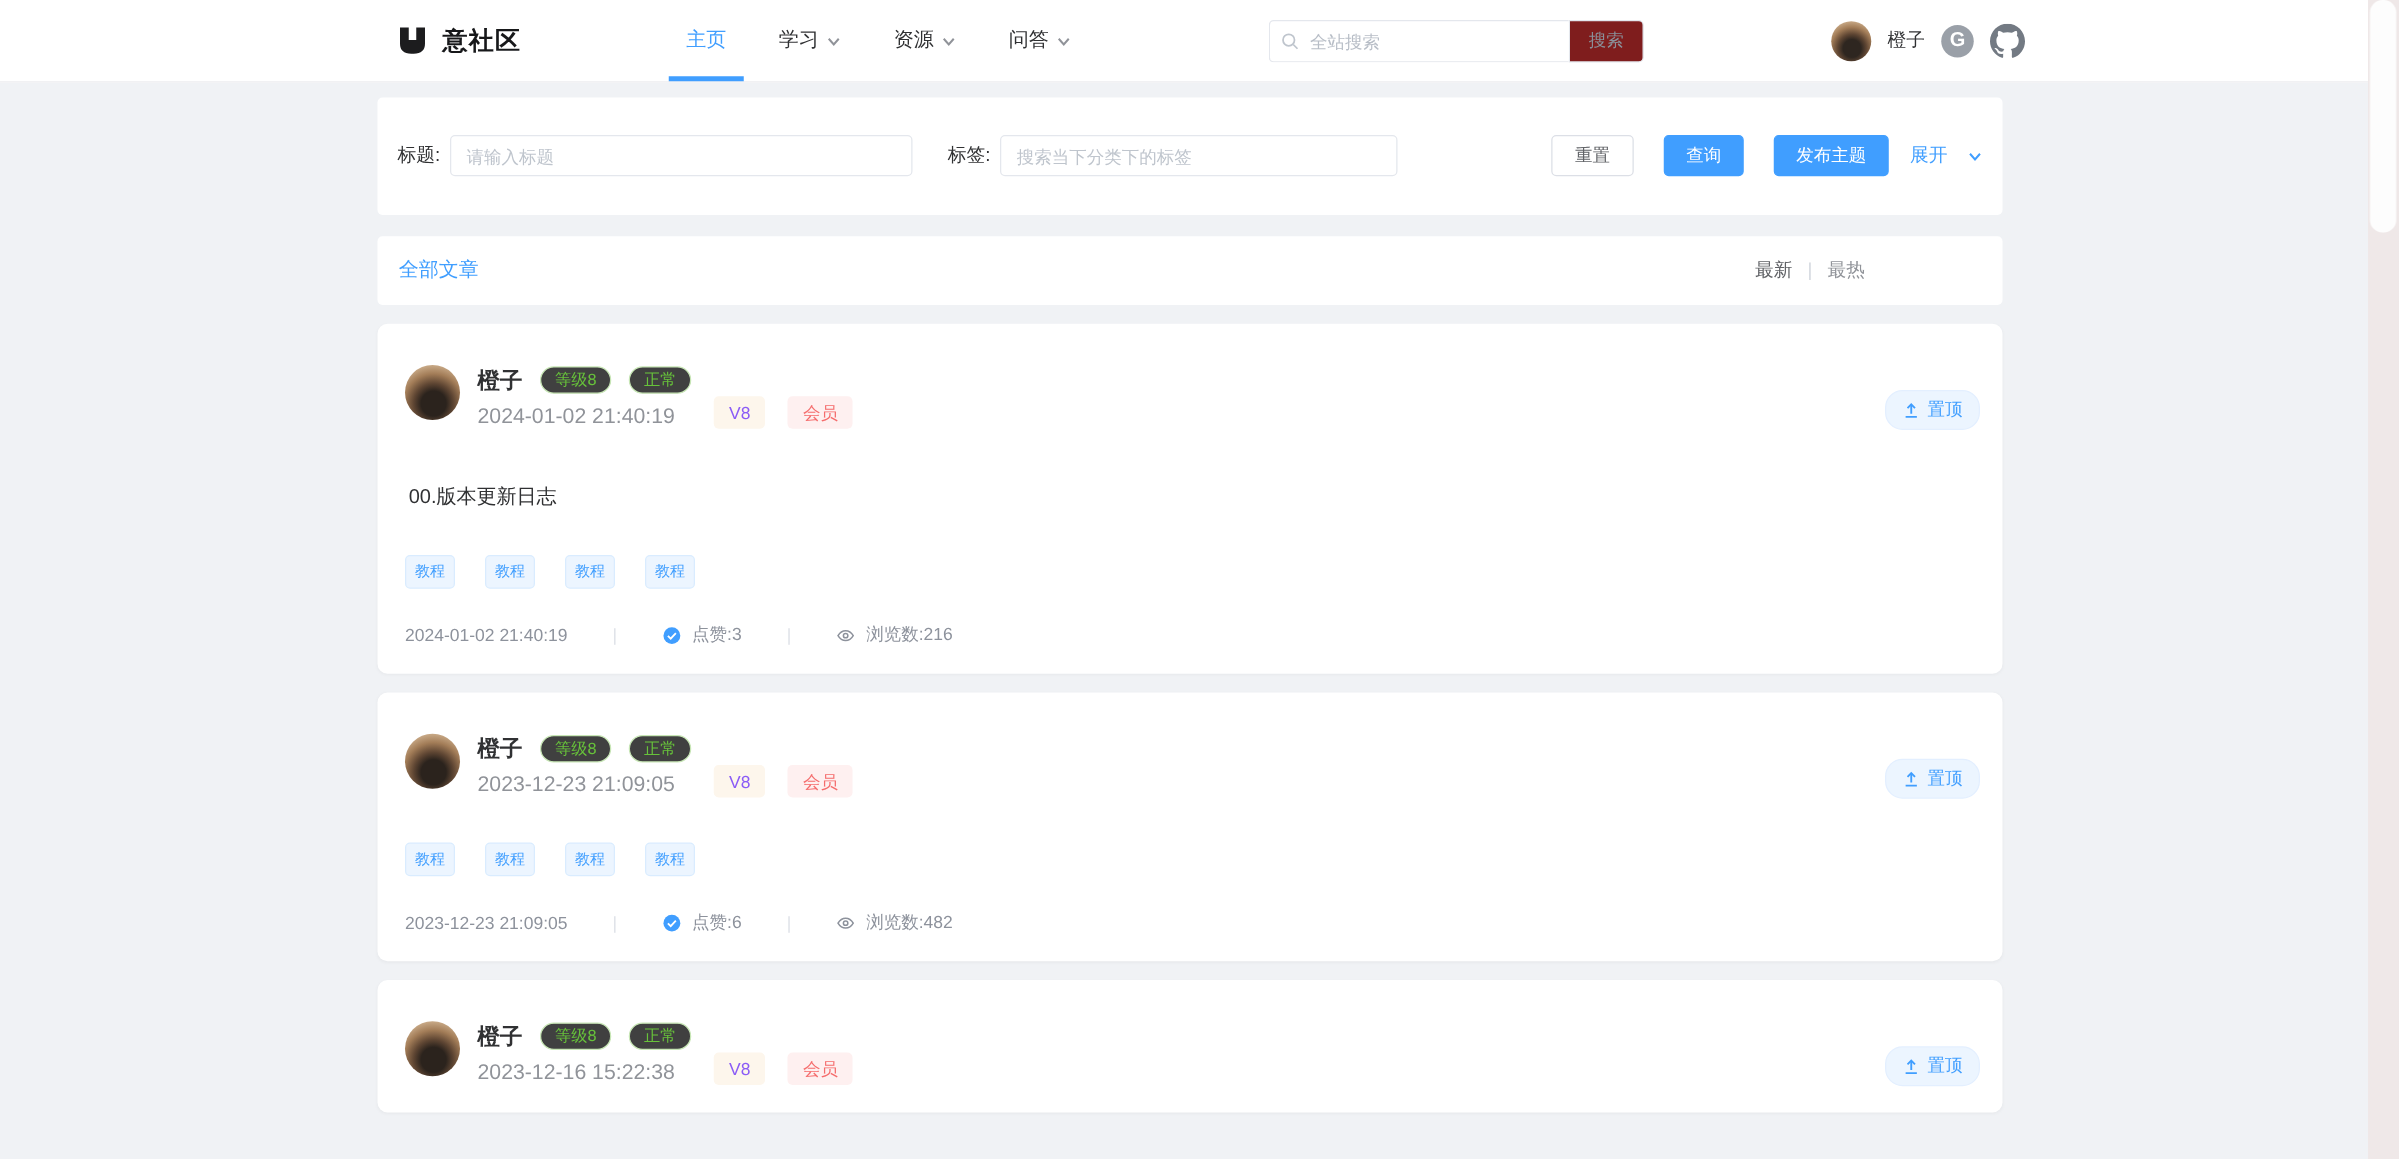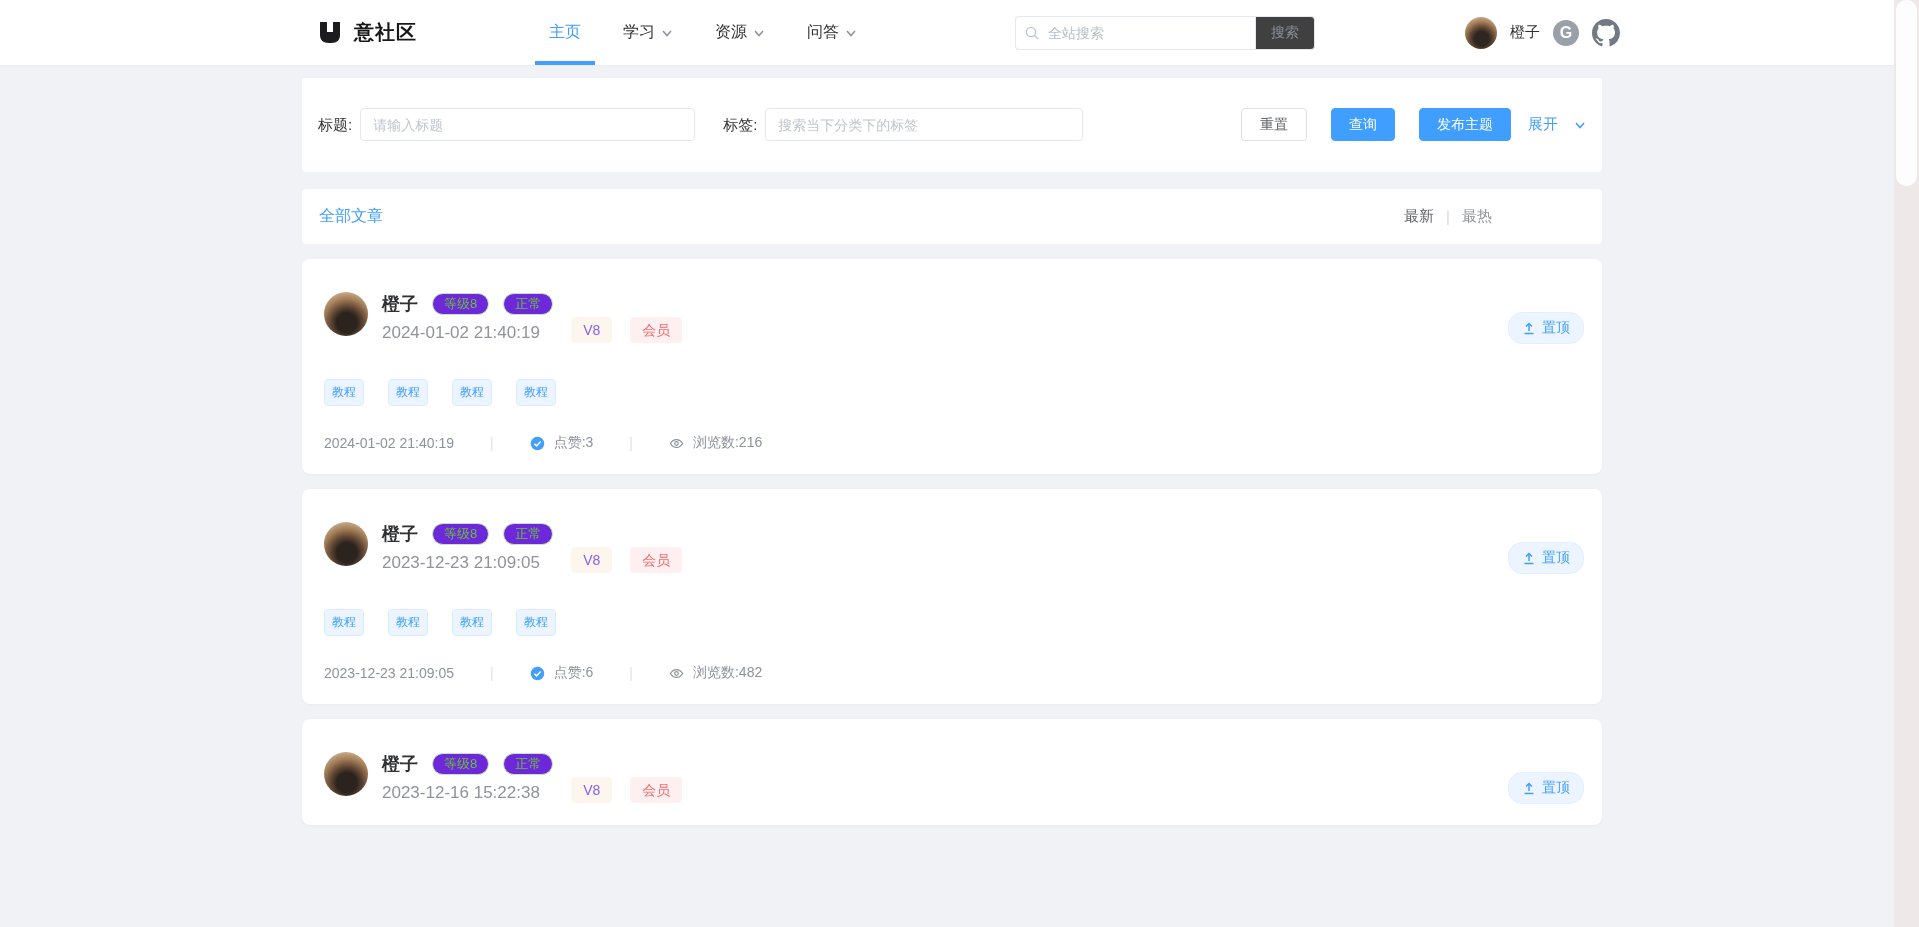--- a/index.html
+++ b/index.html
@@ -21,38 +21,38 @@
   .nav-item.active::after { content:""; position:absolute; left:0; right:0; bottom:0; height:4px; background:#409eff; }
   .chev { width:12px; height:12px; }
 
   .searchbox { position:absolute; left:715px; top:16px; height:34px; display:flex; }
   .search-input-wrap { position:relative; width:240px; height:34px; }
   .search-input-wrap svg { position:absolute; left:9px; top:9px; width:16px; height:16px; }
   .search-input { width:100%; height:100%; border:1px solid #e4e7ed; border-right:none; border-radius:4px 0 0 4px;
                   padding:0 10px 0 32px; font-size:14px; color:#606266; outline:none; background:#fff;
                   font-family:"Liberation Sans","DejaVu Sans",sans-serif; }
   .search-input::placeholder { color:#b8bec7; }
-  .search-btn { height:34px; padding:0 15px; background:#404040; border:1px solid #e4e7ed; border-radius:0 4px 4px 0;
+  .search-btn { height:34px; padding:0 15px; background:#7f1d1d; border:1px solid #e4e7ed; border-radius:0 4px 4px 0;
                 font-size:14px; color:#8a9099; cursor:pointer; font-family:inherit; }
 
   .userarea { position:absolute; right:0; top:0; height:100%; display:flex; align-items:center; gap:13px; }
   .avatar-sm { width:32px; height:32px; border-radius:50%;
     background:radial-gradient(circle at 52% 68%, #2e2620 0 26%, #5f4633 42%, #a37d58 62%, #ccae8c 82%, #e3d6c0 100%); }
   .user-name { font-size:15px; color:#303133; }
   .gitee-badge { width:26px; height:26px; border-radius:50%; background:#9aa0a8; color:#fff;
                  display:flex; align-items:center; justify-content:center; font-size:16px; font-weight:bold; cursor:pointer; }
   .github-badge { width:28px; height:28px; cursor:pointer; }
 
   
   .content { width:1300px; margin:12px 0 0 302px; }
 
   .filter-card { background:#fff; border-radius:4px; height:94px; padding:30px 16px 0 16px;
                  display:flex; align-items:flex-start; position:relative; }
   .f-label { font-size:15px; color:#303133; line-height:33px; margin-right:8px; }
-  .f-input { width:335px; height:33px; border:1px solid #e4e7ed; border-radius:4px; padding:0 12px;
+  .f-input { width:370px; height:33px; border:1px solid #e4e7ed; border-radius:4px; padding:0 12px;
              font-size:14px; color:#606266; outline:none; font-family:inherit; }
   .f-input::placeholder { color:#bfc5cd; }
   .f-input.tag-input { width:318px; }
   .f-gap { width:28px; }
   .f-actions { position:absolute; right:16px; top:30px; display:flex; align-items:center; }
   .btn { height:33px; border-radius:4px; font-size:14px; cursor:pointer; font-family:inherit; }
   .btn-plain { background:#fff; border:1px solid #dcdfe6; color:#606266; padding:0 18px; }
   .btn-primary { background:#409eff; border:1px solid #409eff; color:#fff; padding:0 17px; }
   .btn-reset { margin-right:24px; }
   .btn-query { margin-right:24px; }
@@ -74,21 +74,21 @@
          background:#ecf5ff; border:1px solid #e3efff; color:#409eff; font-size:14px;
          padding:6px 13px; border-radius:14px; cursor:pointer; font-family:inherit;margin-top:35px; }
   .pin svg { width:14px; height:14px; }
 
   .post-head { display:flex; align-items:flex-start; margin-top:13px; }
   .avatar-lg { width:44px; height:44px; border-radius:50%; flex:0 0 44px; cursor:pointer;
     background:radial-gradient(circle at 52% 70%, #2b231d 0 26%, #5f4633 42%, #a37d58 62%, #ccae8c 82%, #e6d9c3 100%); }
   .who { margin-left:14px; }
   .who-top { display:flex; align-items:center; }
   .uname { font-size:18px; font-weight:600; color:#303133; cursor:pointer; }
-  .pill { margin-left:14px; font-size:13px; color:#67c23a; background:#6d28d9; border:1px solid #c7e6b5;
+  .pill { margin-left:14px; font-size:13px; color:#67c23a; background:#404040; border:1px solid #c7e6b5;
           border-radius:11px; padding:2px 11px; line-height:16px; }
   .who-date { margin-top:7px; font-size:17px; color:#909399; }
   .chip { margin-top:25px; margin-left:18px; font-size:14px; border-radius:4px; padding:5px 12px; line-height:16px; }
   .chip-warn { color:#8b5cf6; background:#fdf6ec; }
   .chip-danger { color:#f56c6c; background:#fef0f0; }
 
   .post-title { margin:44px 0 0 3px; font-size:16px; font-weight:normal; color:#303133; cursor:pointer; }
   .post-tags { margin-top:36px; display:flex; }
   .tag { font-size:12px; color:#409eff; background:#ecf5ff; border:1px solid #d9ecff; border-radius:4px;
          padding:4px 7px; margin-right:24px; cursor:pointer;text-align:right; }
@@ -205,20 +205,21 @@
         <div class="who-top">
           <span class="uname">橙子</span>
           <span class="pill">等级8</span>
           <span class="pill">正常</span>
         </div>
         <div class="who-date">2024-01-02 21:40:19</div>
       </div>
       <span class="chip chip-warn">V8</span>
       <span class="chip chip-danger">会员</span>
     </div>
+    <h3 class="post-title">00.版本更新日志</h3>
     <div class="post-tags">
       <span class="tag">教程</span>
       <span class="tag">教程</span>
       <span class="tag">教程</span>
       <span class="tag">教程</span>
     </div>
     <div class="post-foot">
       <span>2024-01-02 21:40:19</span>
       <span class="f-sep">|</span>
       <span class="f-item">

